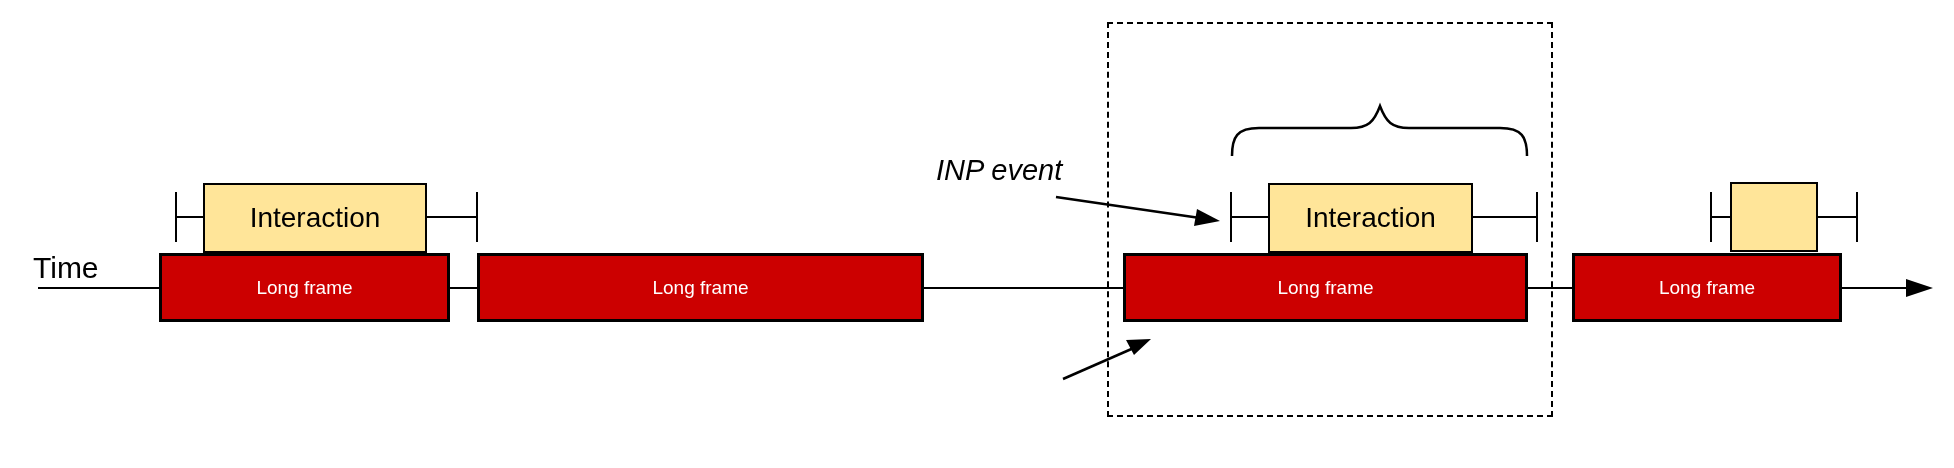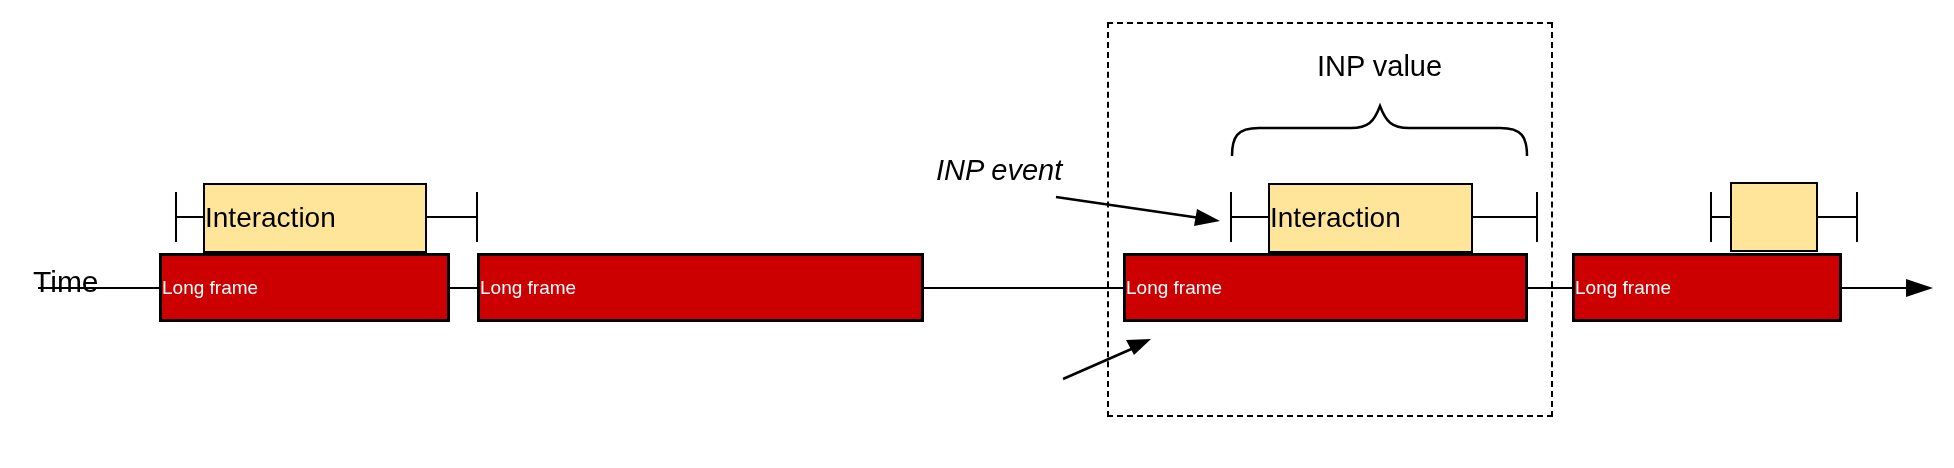--- a/index.html
+++ b/index.html
@@ -20,20 +20,21 @@
     left: 0;
     top: 0;
     width: 1954px;
     height: 468px;
   }
   .box {
     position: absolute;
     box-sizing: border-box;
     display: flex;
     align-items: center;
+    justify-content: center;
     white-space: nowrap;
   }
   .long-frame {
     background: var(--long-frame-fill, #cc0000);
     border: 3px solid var(--line, #000000);
     color: var(--long-frame-text, #ffffff);
     font-size: 19px;
     top: 253px;
     height: 69px;
     z-index: 3;
@@ -64,21 +65,21 @@
     border: 2px dashed var(--line, #000000);
     z-index: 2;
   }
   .label {
     position: absolute;
     color: var(--label-text, #000000);
     font-size: 29px;
     white-space: nowrap;
     z-index: 5;
   }
-  .label-time     { left: 33px;   top: 251px; font-size: 30px; margin-top: 14px; }
+  .label-time     { left: 33px;   top: 251px; font-size: 30px; }
   .label-inp-value{ left: 1232px; top: 50px; width: 295px; text-align: center; }
   .label-inp-event{ left: 936px;  top: 154px; font-style: italic; }
   .label-inp-loaf { left: 936px;  top: 391px; }
 </style>
 </head>
 <body>
 
 <div class="canvas">
 
   <svg class="svg-layer" viewBox="0 0 1954 468" xmlns="http://www.w3.org/2000/svg">
@@ -145,16 +146,15 @@
     <span>Interaction</span>
   </div>
   <div class="box interaction int-2">
     <span>Interaction</span>
   </div>
   <div class="box interaction int-3">
     <span></span>
   </div>
 
   <div class="label label-time">Time</div>
-  <div class="label label-inp-value">INP value</div>
   <div class="label label-inp-event">INP event</div>
 
 </div>
 
 </body></html>

